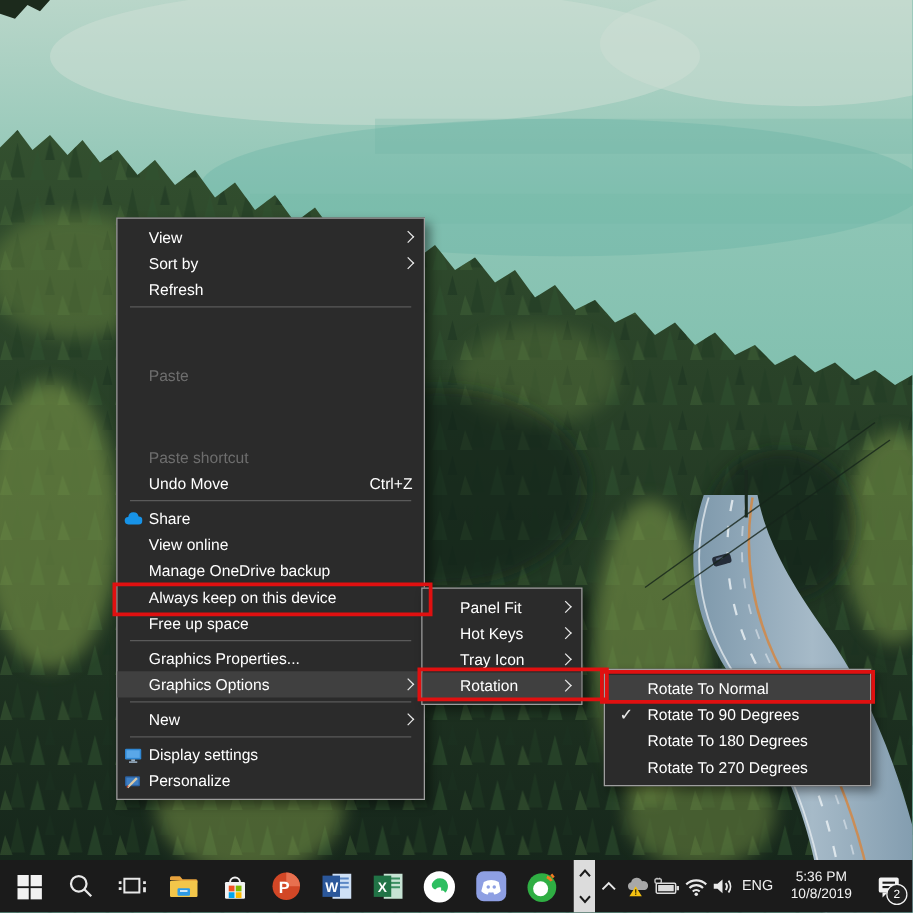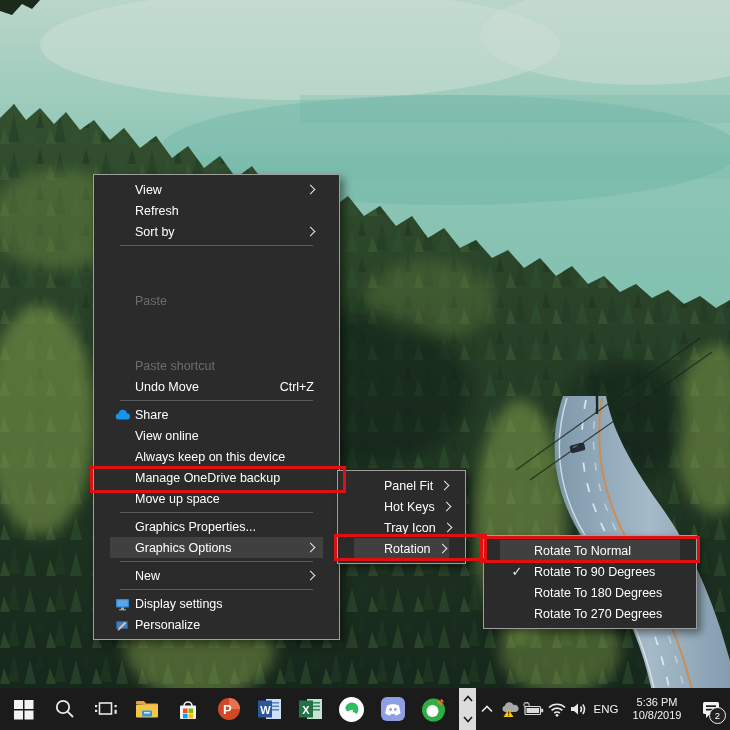--- a/index.html
+++ b/index.html
@@ -4,21 +4,21 @@
 <style>
   html,body{margin:0;padding:0;}
   body{width:730px;height:730px;position:relative;overflow:hidden;
        font-family:"Liberation Sans",sans-serif;background:#7fbfae;}
 
   
   #wallpaper{position:absolute;inset:0;z-index:0;}
 
   
   .menu{position:absolute;background:#2b2b2b;border:1px solid #9e9e9e;
-        box-sizing:border-box;padding:4px 16px;color:#fff;font-size:12.5px;
+        box-sizing:border-box;padding:4px 0;color:#fff;font-size:12.5px;
         box-shadow:4px 4px 8px rgba(0,0,0,.45);z-index:10;}
   .mi{display:flex;align-items:center;height:21px;padding-right:9px;white-space:nowrap;}
   .mi .gut{width:25px;flex:none;display:flex;align-items:center;justify-content:center;}
   .g30 .mi .gut{width:30px;}
   .g34 .mi .gut{width:34px;}
   .mi .sp{flex:1;}
   .mi.hl{background:#404040;}
   .mi.dis{color:#6d6d6d;margin-top:44px;}
   .chev{width:6px;height:6px;border-top:1.5px solid #e9e9e9;border-right:1.5px solid #e9e9e9;
         transform:rotate(45deg);margin-left:8px;flex:none;}
@@ -116,27 +116,27 @@
 
 <div class="menu" id="main-menu" style="left:93px;top:174px;width:247px;">
   <div class="mi">
       <span class="gut"></span>
       <span class="lbl">View</span>
       <span class="sp"></span>
       <span class="chev"></span>
     </div>
   <div class="mi">
       <span class="gut"></span>
+      <span class="lbl">Sort by</span>
+      <span class="sp"></span>
+      <span class="chev"></span>
+    </div>
+  <div class="mi">
+      <span class="gut"></span>
       <span class="lbl">Refresh</span>
-    </div>
-  <div class="mi">
-      <span class="gut"></span>
-      <span class="lbl">Sort by</span>
-      <span class="sp"></span>
-      <span class="chev"></span>
     </div>
   <div class="sep"></div>
   <div class="mi dis">
       <span class="gut"></span>
       <span class="lbl">Paste</span>
     </div>
   <div class="mi dis">
       <span class="gut"></span>
       <span class="lbl">Paste shortcut</span>
     </div>
@@ -154,29 +154,29 @@
         </svg>
       </span>
     <span class="lbl">Share</span>
     </div>
   <div class="mi">
       <span class="gut"></span>
       <span class="lbl">View online</span>
     </div>
   <div class="mi">
       <span class="gut"></span>
+      <span class="lbl">Manage OneDrive backup</span>
+    </div>
+  <div class="mi">
+      <span class="gut"></span>
       <span class="lbl">Always keep on this device</span>
     </div>
   <div class="mi">
       <span class="gut"></span>
-      <span class="lbl">Manage OneDrive backup</span>
-    </div>
-  <div class="mi">
-      <span class="gut"></span>
-      <span class="lbl">Move up space</span>
+      <span class="lbl">Free up space</span>
     </div>
   <div class="sep"></div>
   <div class="mi">
       <span class="gut"></span>
       <span class="lbl">Graphics Properties...</span>
     </div>
   <div class="mi hl">
       <span class="gut"></span>
       <span class="lbl">Graphics Options</span>
       <span class="sp"></span>

